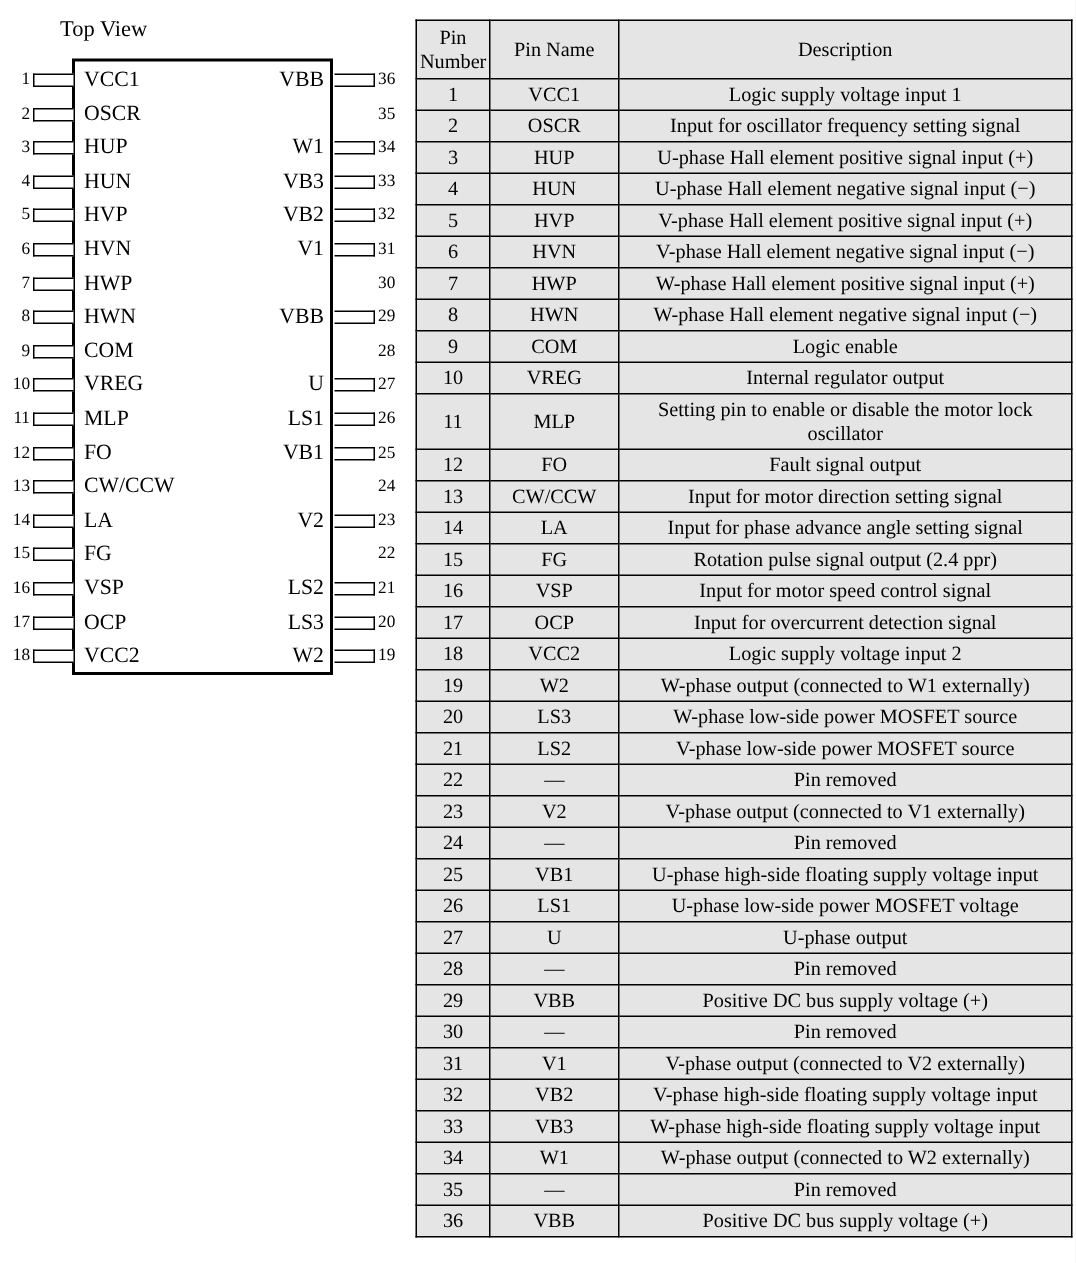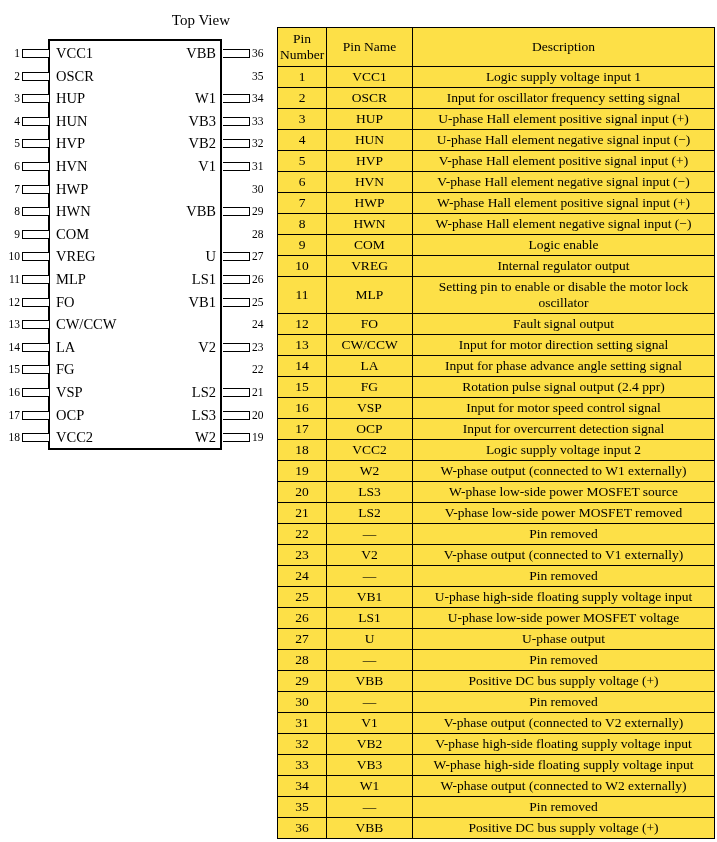--- a/index.html
+++ b/index.html
@@ -21,24 +21,24 @@
   
   #diagram {
     position: absolute;
     left: 0px;
     top: 0px;
     width: 272px;
     height: 470px;
   }
   #diagram-title {
     position: absolute;
-    left: 56px;
+    left: 40px;
     top: 12px;
     width: 174px;
-    text-align: right;
+    text-align: left;
     font-size: 15px;
     line-height: 17px;
     white-space: nowrap;
   }
   #chip-body {
     position: absolute;
     left: 48px;
     top: 39px;
     width: 174px;
     height: 411px;
@@ -96,25 +96,25 @@
     border: 1px solid #000;
     background: #fff;
   }
   .lead-left  { left: 22px; border-right: none; }
   .lead-right { left: 223px; border-left: none; }
 
   
   #pin-table {
     position: absolute;
     left: 277px;
-    top: 27px;
+    top: 13px;
     width: 437px;
     border-collapse: collapse;
     table-layout: fixed;
-    background: #fde047;
+    background: #e5e5e5;
   }
   #pin-table th,
   #pin-table td {
     border: 1px solid #000;
     font-weight: normal;
     font-size: 13.5px;
     line-height: 16px;
     padding: 2px 4px;
     vertical-align: middle;
   }
@@ -423,21 +423,21 @@
           <td class="col-desc">W-phase output (connected to W1 externally)</td>
         </tr>
         <tr>
           <td class="col-num">20</td>
           <td class="col-name">LS3</td>
           <td class="col-desc">W-phase low-side power MOSFET source</td>
         </tr>
         <tr>
           <td class="col-num">21</td>
           <td class="col-name">LS2</td>
-          <td class="col-desc">V-phase low-side power MOSFET removed</td>
+          <td class="col-desc">V-phase low-side power MOSFET source</td>
         </tr>
         <tr>
           <td class="col-num">22</td>
           <td class="col-name">—</td>
           <td class="col-desc">Pin removed</td>
         </tr>
         <tr>
           <td class="col-num">23</td>
           <td class="col-name">V2</td>
           <td class="col-desc">V-phase output (connected to V1 externally)</td>

